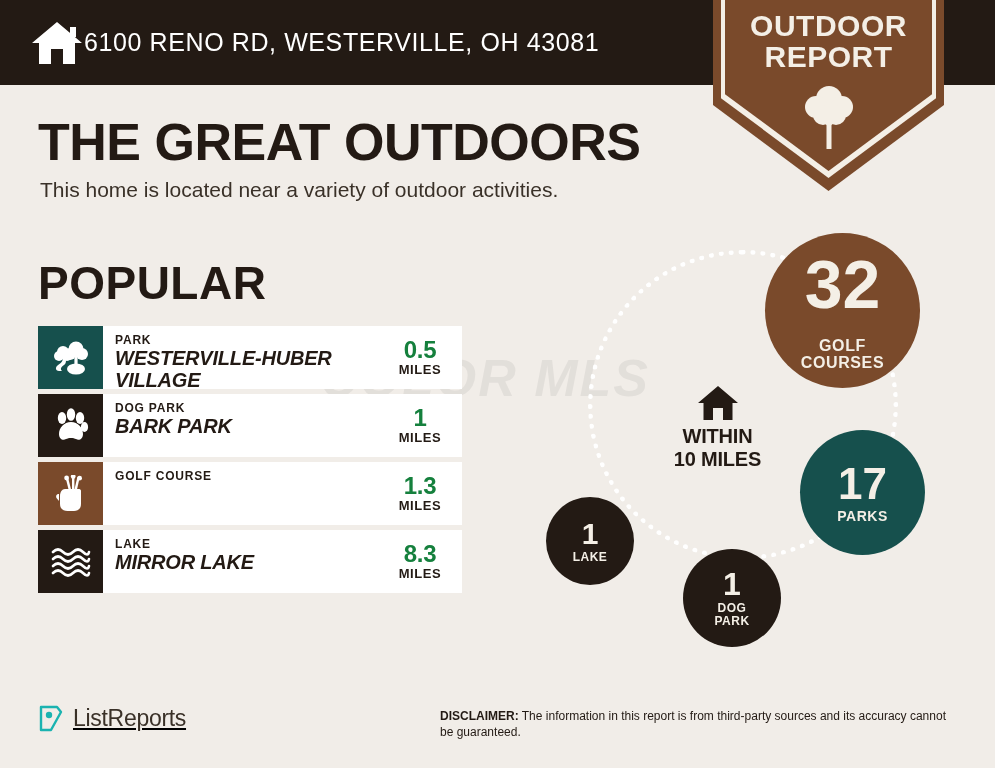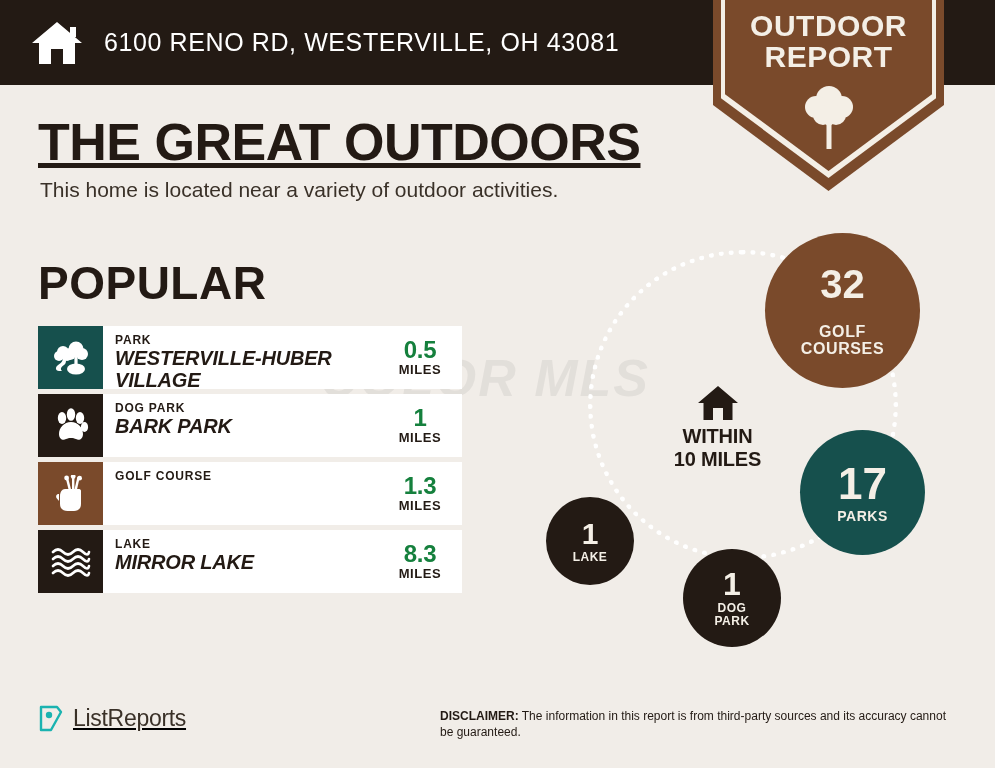--- a/index.html
+++ b/index.html
@@ -46,21 +46,20 @@
     height: 85px;
     background: #231a14;
   }
   .header-inner {
     position: absolute;
     left: 30px;
     top: 0;
     height: 85px;
     display: flex;
     align-items: center;
-    gap: 20px;
   }
   .home-icon-hdr svg { display: block; }
   .address {
     color: #ffffff;
     font-size: 25px;
     letter-spacing: 0.6px;
     font-weight: 400;
     white-space: nowrap;
   }
 
@@ -124,21 +123,20 @@
   
   .title-main {
     position: absolute;
     left: 38px;
     top: 112px;
     font-size: 52px;
     font-weight: bold;
     color: #231a14;
     letter-spacing: -0.5px;
     line-height: 60px;
-    text-decoration: underline;
   }
   .title-sub {
     position: absolute;
     left: 40px;
     top: 178px;
     font-size: 21px;
     color: #3a3128;
     font-weight: 400;
   }
   .section-title {
@@ -265,21 +263,21 @@
     line-height: 1.05;
   }
 
   .stat-golf {
     left: 765px;
     top: 233px;
     width: 155px;
     height: 155px;
     background: #7a4a2b;
   }
-  .stat-golf .stat-val { font-size: 40px; margin-bottom: 20px; }
+  .stat-golf .stat-val { font-size: 68px; margin-bottom: 20px; }
   .stat-golf .stat-lbl { font-size: 16px; letter-spacing: 0.6px; }
 
   .stat-parks {
     left: 800px;
     top: 430px;
     width: 125px;
     height: 125px;
     background: #16504d;
   }
   .stat-parks .stat-val { font-size: 44px; margin-bottom: 3px; }

